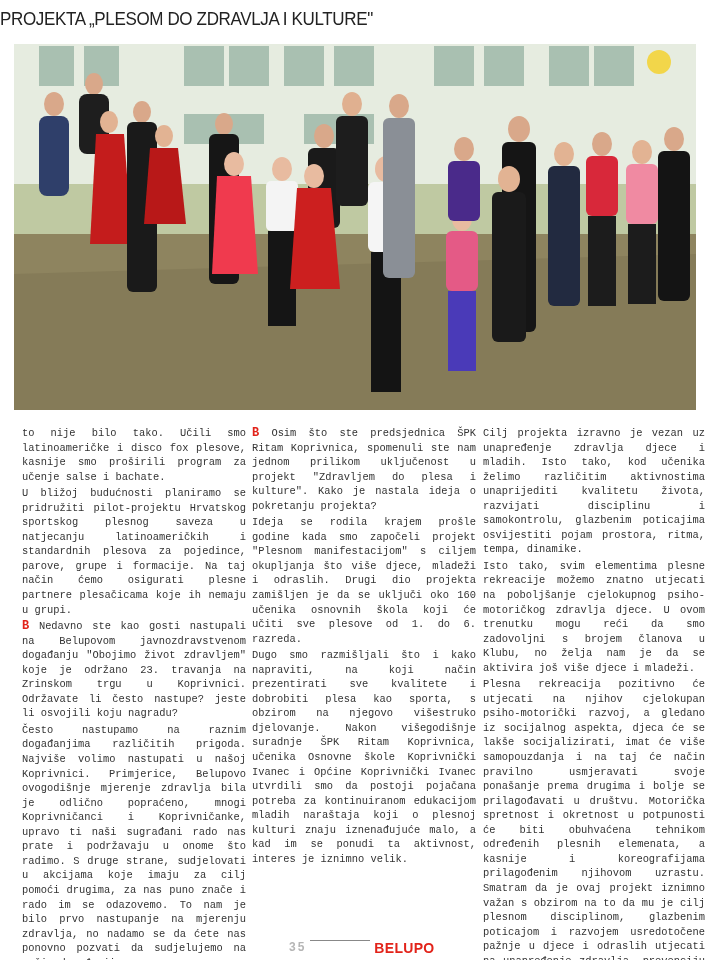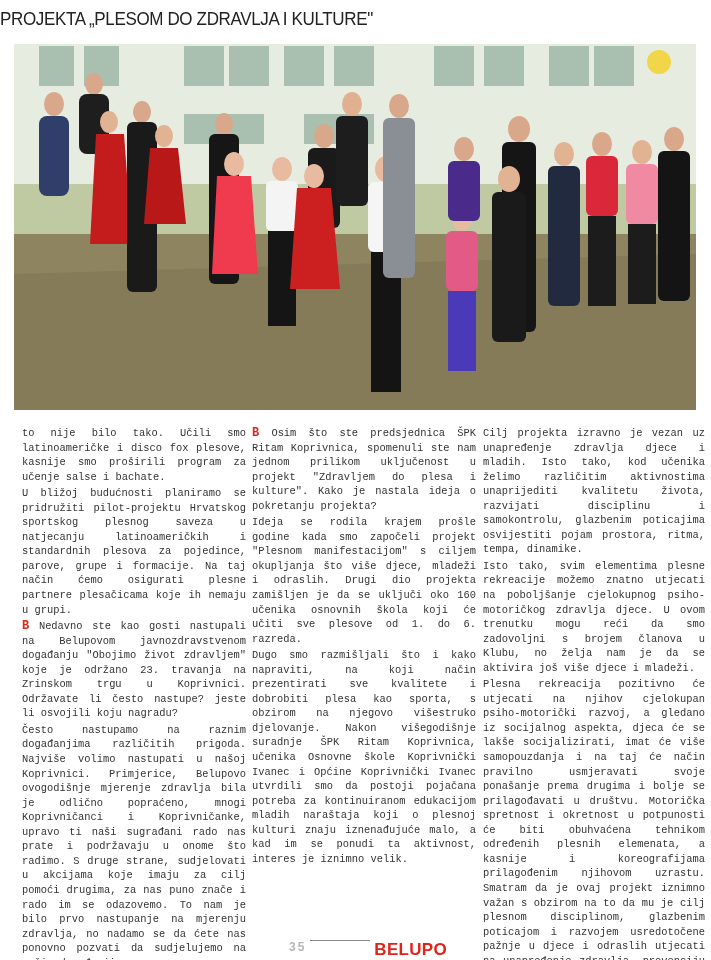--- a/index.html
+++ b/index.html
@@ -17,21 +17,21 @@
     .col p { margin: 0 0 2px 0; hyphens: manual; }
     .col .q { font-weight: normal; }
     .col .b-mark { color: #e2231a; font-weight: bold; font-size: 12px; }
     .col1 { left: 14px; }
     .col2 { left: 244px; }
     .col3 { left: 475px; width: 222px; }
     .footer { position: absolute; top: 940px; left: 289px; height: 16px; display: flex; 
               font-family: "Liberation Sans", sans-serif; font-weight: bold; }
     .pagenum { color: #b5b5b5; font-size: 12px; letter-spacing: 2px; }
     .rule { width: 60px; height: 1px; background: #888; margin: 0 4px; }
-    .brand { color: #e2231a; font-size: 17px; letter-spacing: 0.3px; }
+    .brand { color: #e2231a; font-size: 14px; letter-spacing: 0.3px; }
   </style>
 </head>
 <body>
 
 <div class="headline">PROJEKTA „PLESOM DO ZDRAVLJA I KULTURE"</div>
 
 <div class="photo">
   <svg viewBox="0 0 682 366" preserveAspectRatio="none">
 
     <rect x="0" y="0" width="682" height="190" fill="#e6ece0"></rect>

